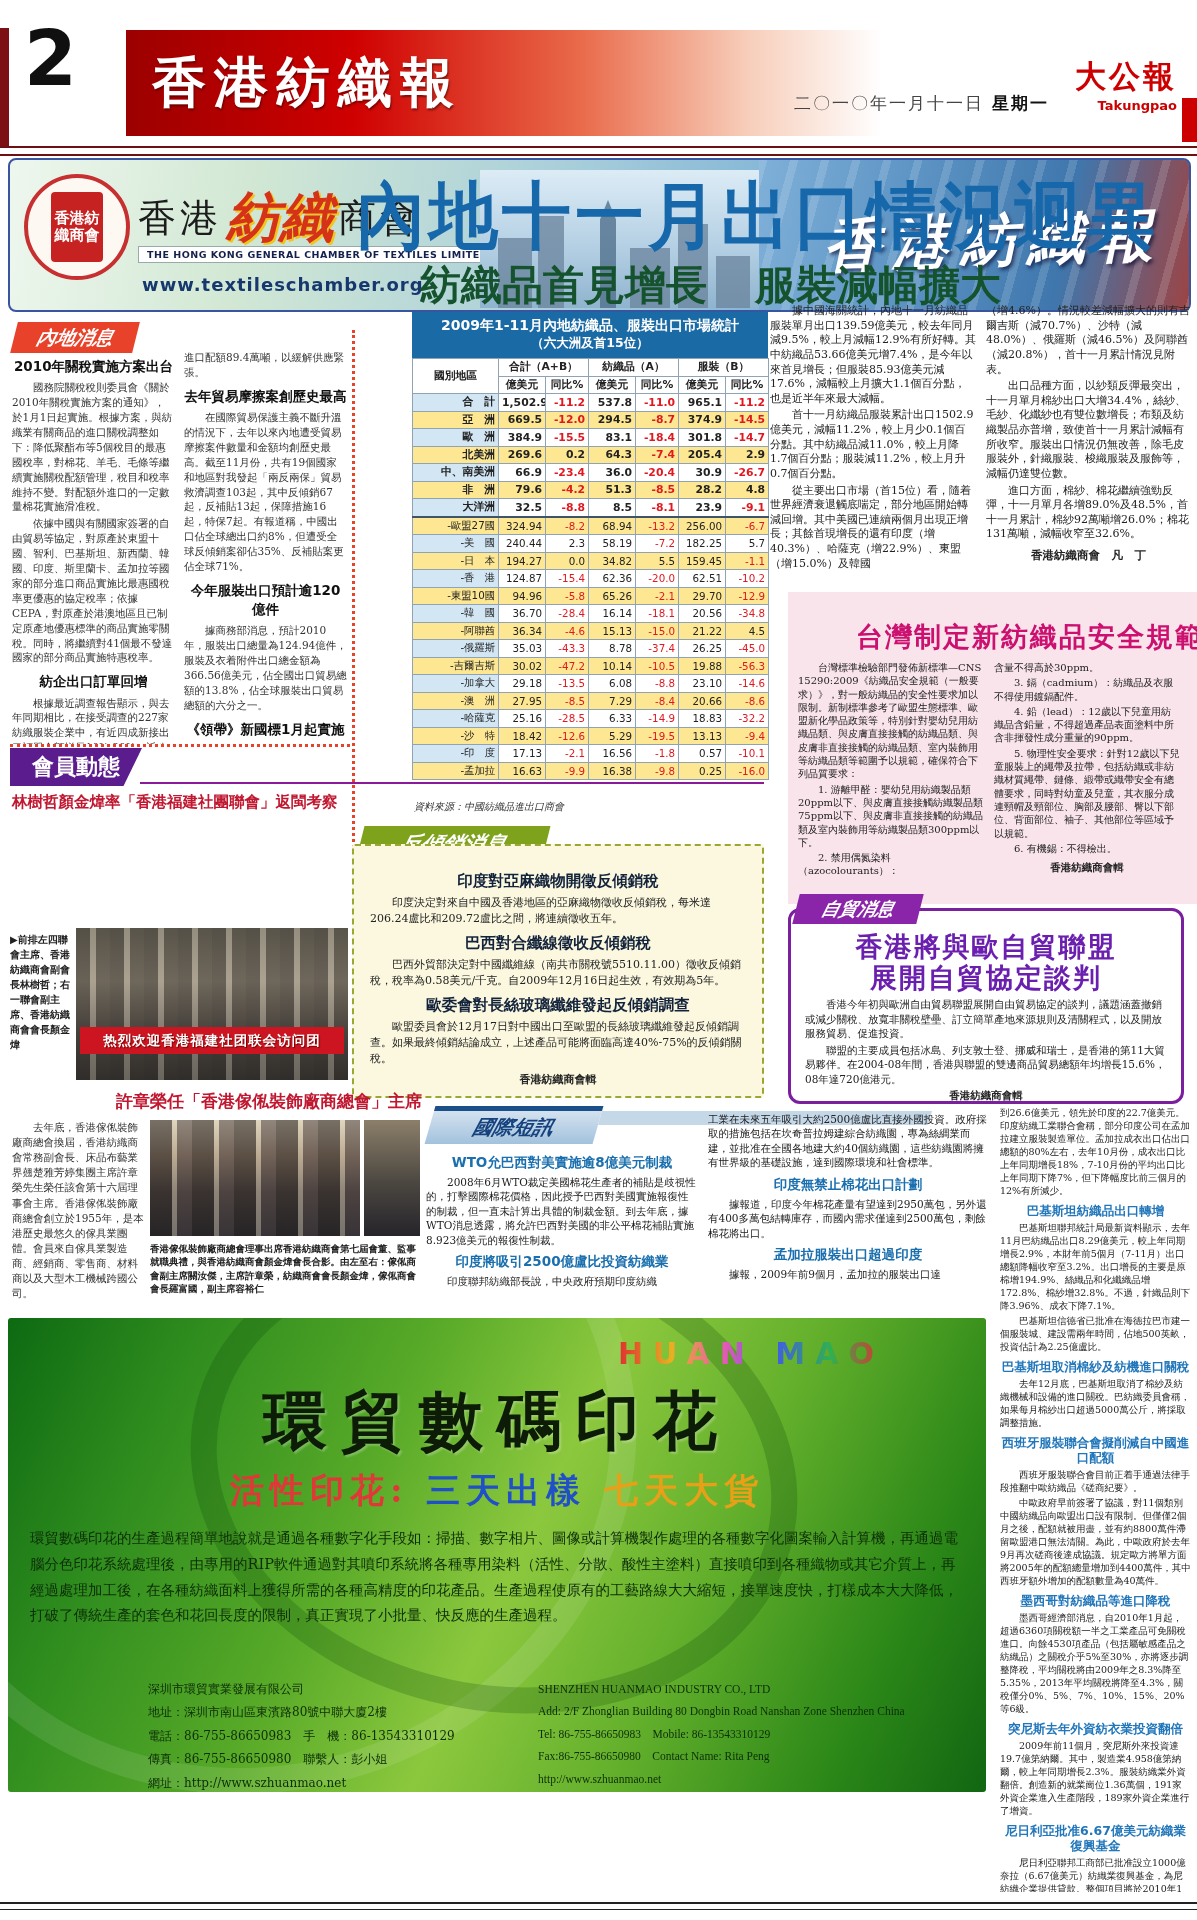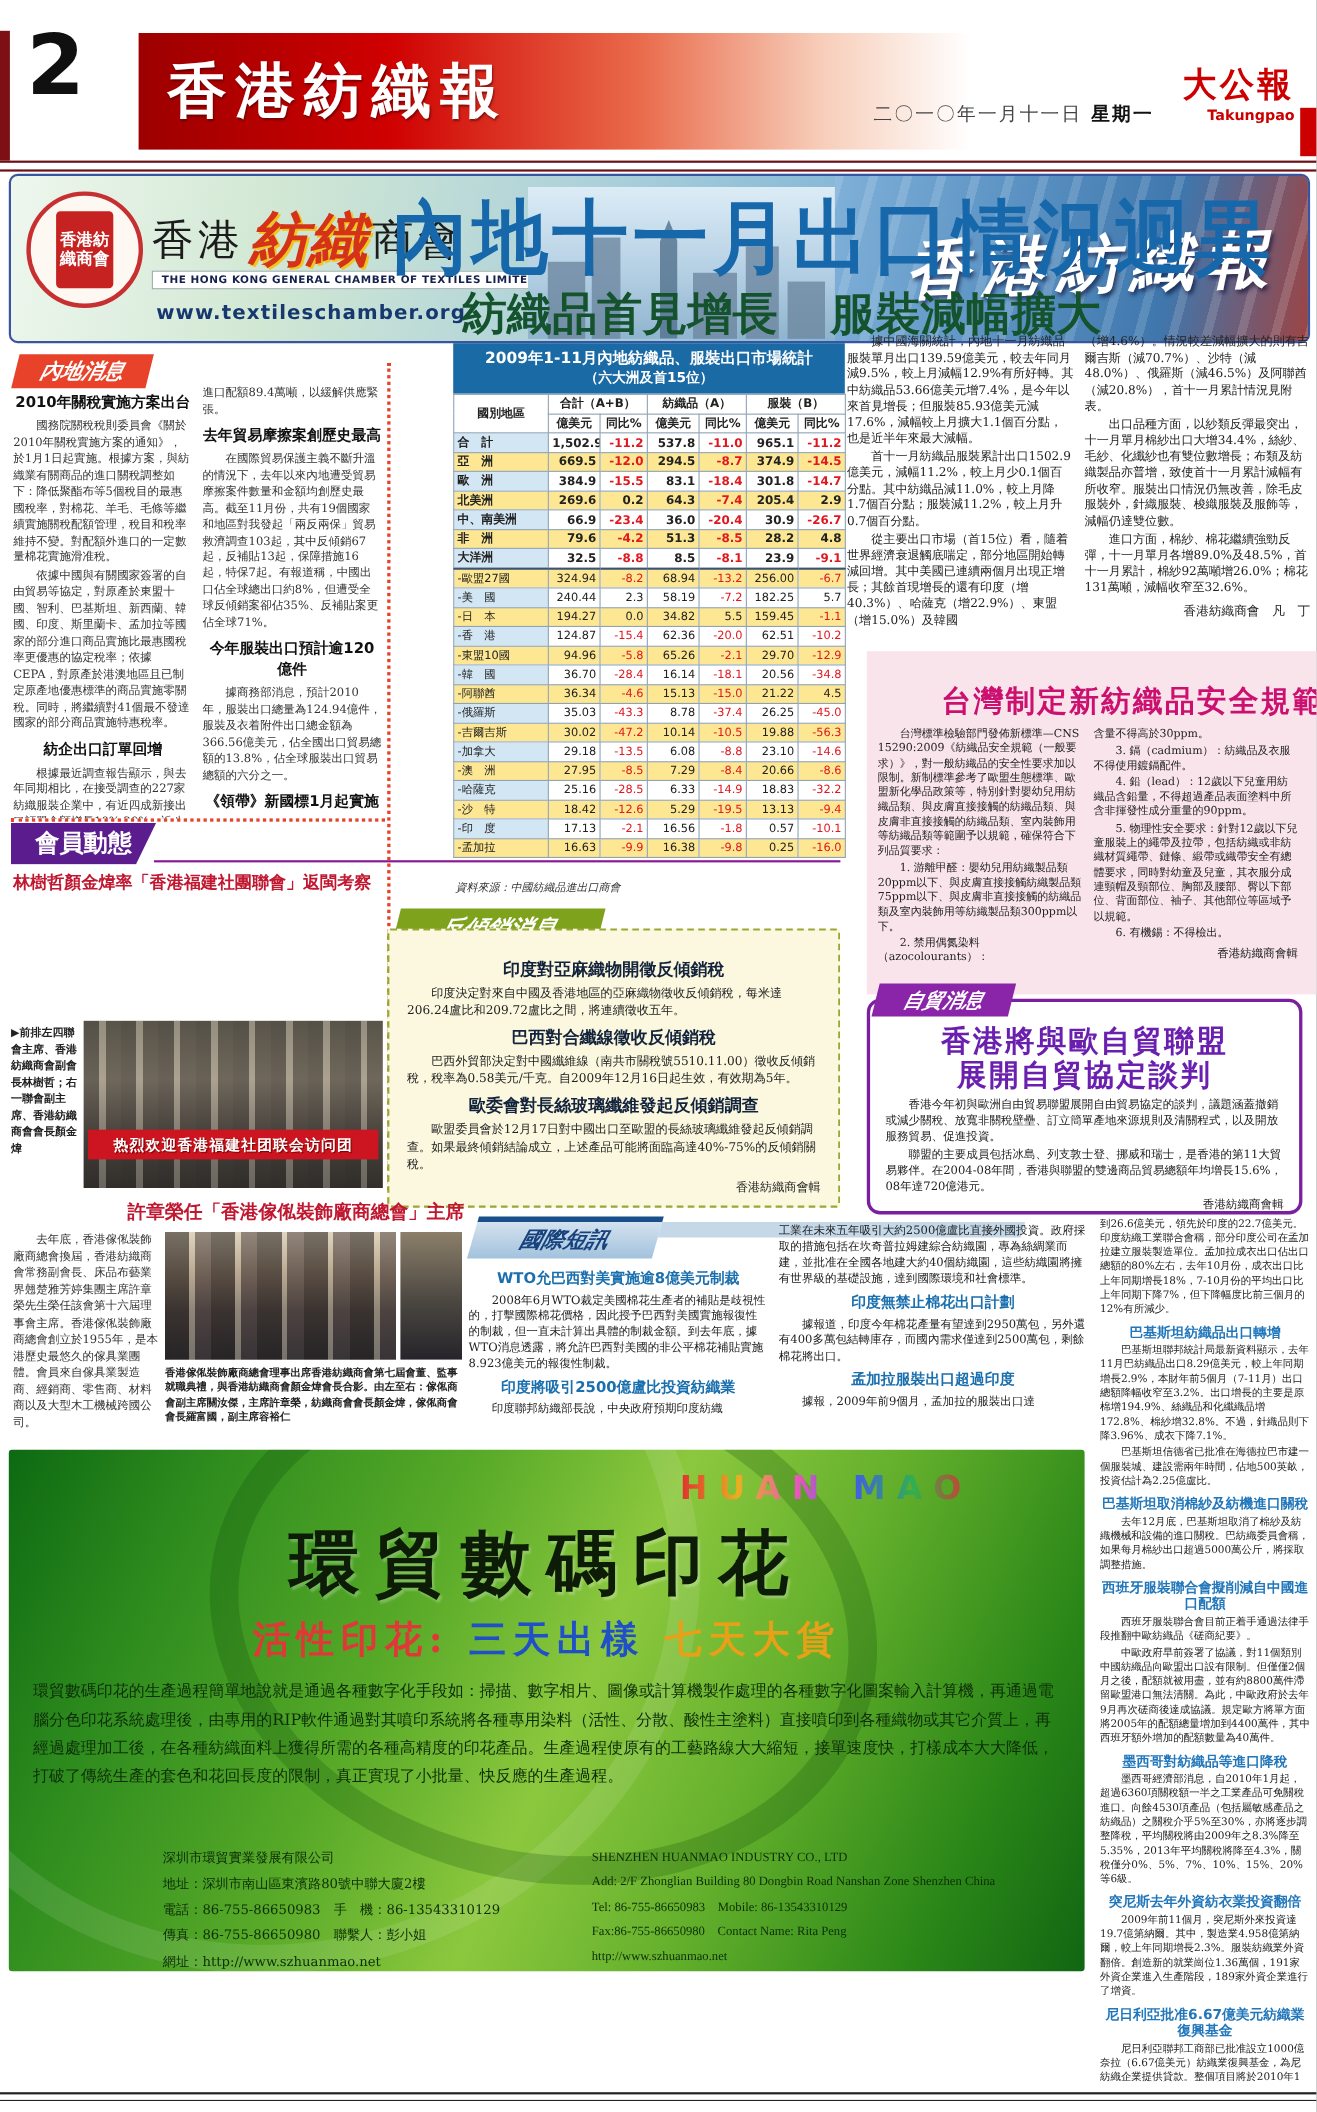--- a/index.html
+++ b/index.html
@@ -61,21 +61,21 @@
   .members-rule{left:140px;top:782px;width:624px;border-top:2px solid #8a1a9a}
 
   .dot-v{left:352px;top:330px;height:752px;border-left:3px dotted #e8432a}
   .dot-h{left:10px;top:744px;width:340px;border-top:3px dotted #e8432a}
 
   
   .ti{margin:0 0 2px}
   .ti.p{text-indent:2em}
   .ti.pc{text-indent:0}
   .ti.h{font-family:"DejaVu Sans",sans-serif;font-weight:bold;text-align:center;text-indent:0;margin:7px 0 4px}
-  .ti.sig{text-align:right;font-weight:normal;text-indent:0;font-family:"DejaVu Sans",sans-serif;margin-top:6px}
+  .ti.sig{text-align:center;font-weight:bold;text-indent:0;font-family:"DejaVu Sans",sans-serif;margin-top:6px}
 
   
   .mcol{width:163px;height:394px;overflow:hidden;font-size:10.5px;line-height:1.42;color:#333}
   .mcol .ti.h{font-size:13.5px;color:#111}
   .mcol1{left:12px;top:350px}.mcol2{left:184px;top:350px}
 
   
   .m1-title{left:12px;top:792px;width:336px;color:#c01830;font:bold 15.5px "DejaVu Sans",sans-serif;white-space:nowrap}
   .m1-body{left:12px;top:816px;width:336px;height:110px;overflow:hidden;font-size:10.5px;line-height:1.45;text-indent:2em;color:#333}
   .m1-cap{left:10px;top:932px;width:60px;height:148px;font:bold 10px/1.5 "DejaVu Sans",sans-serif;color:#222;overflow:hidden}
@@ -108,21 +108,21 @@
 
   
   .ttitle{left:412px;top:312px;width:356px;height:46px;background:#1a6aa5;color:#fff;
       font-family:"DejaVu Sans",sans-serif;text-align:center;padding-top:5px;box-sizing:border-box}
   .ttitle .l1{font-size:14px;font-weight:bold}
   .ttitle .l2{font-size:12.5px;font-weight:bold}
   .twrap{left:412px;top:358px;width:356px}
   .xtable{border-collapse:collapse;width:356px;table-layout:fixed;font-family:"DejaVu Sans",sans-serif;background:#fff}
   .xtable th,.xtable td{border:1px solid #8fa3b5;padding:0 3px;font-size:10.3px;height:16.5px;overflow:hidden;white-space:nowrap}
   .xtable thead th{font-weight:bold;text-align:center;font-size:10.8px}
-  .xtable td.tname{text-align:left}
+  .xtable td.tname{text-align:right}
   .xtable td.tcell{text-align:right}
   .xtable tbody tr.grp td{font-weight:bold;font-size:10.8px}
   .xtable tbody tr:nth-child(even){background:#fde792}
   .xtable tbody tr:nth-child(odd) td.tname{background:#d2e6f4}
   .xtable tbody tr:nth-child(7) td{border-bottom:2px solid #3f5468}
   .neg{color:#e01820}
   .tsource{left:414px;top:800px;width:356px;font:italic 10px "DejaVu Serif",serif;color:#333}
 
   
   .anti{left:352px;top:844px;width:412px;height:254px;border:2px dashed #98a832;background:#fbf8df;

